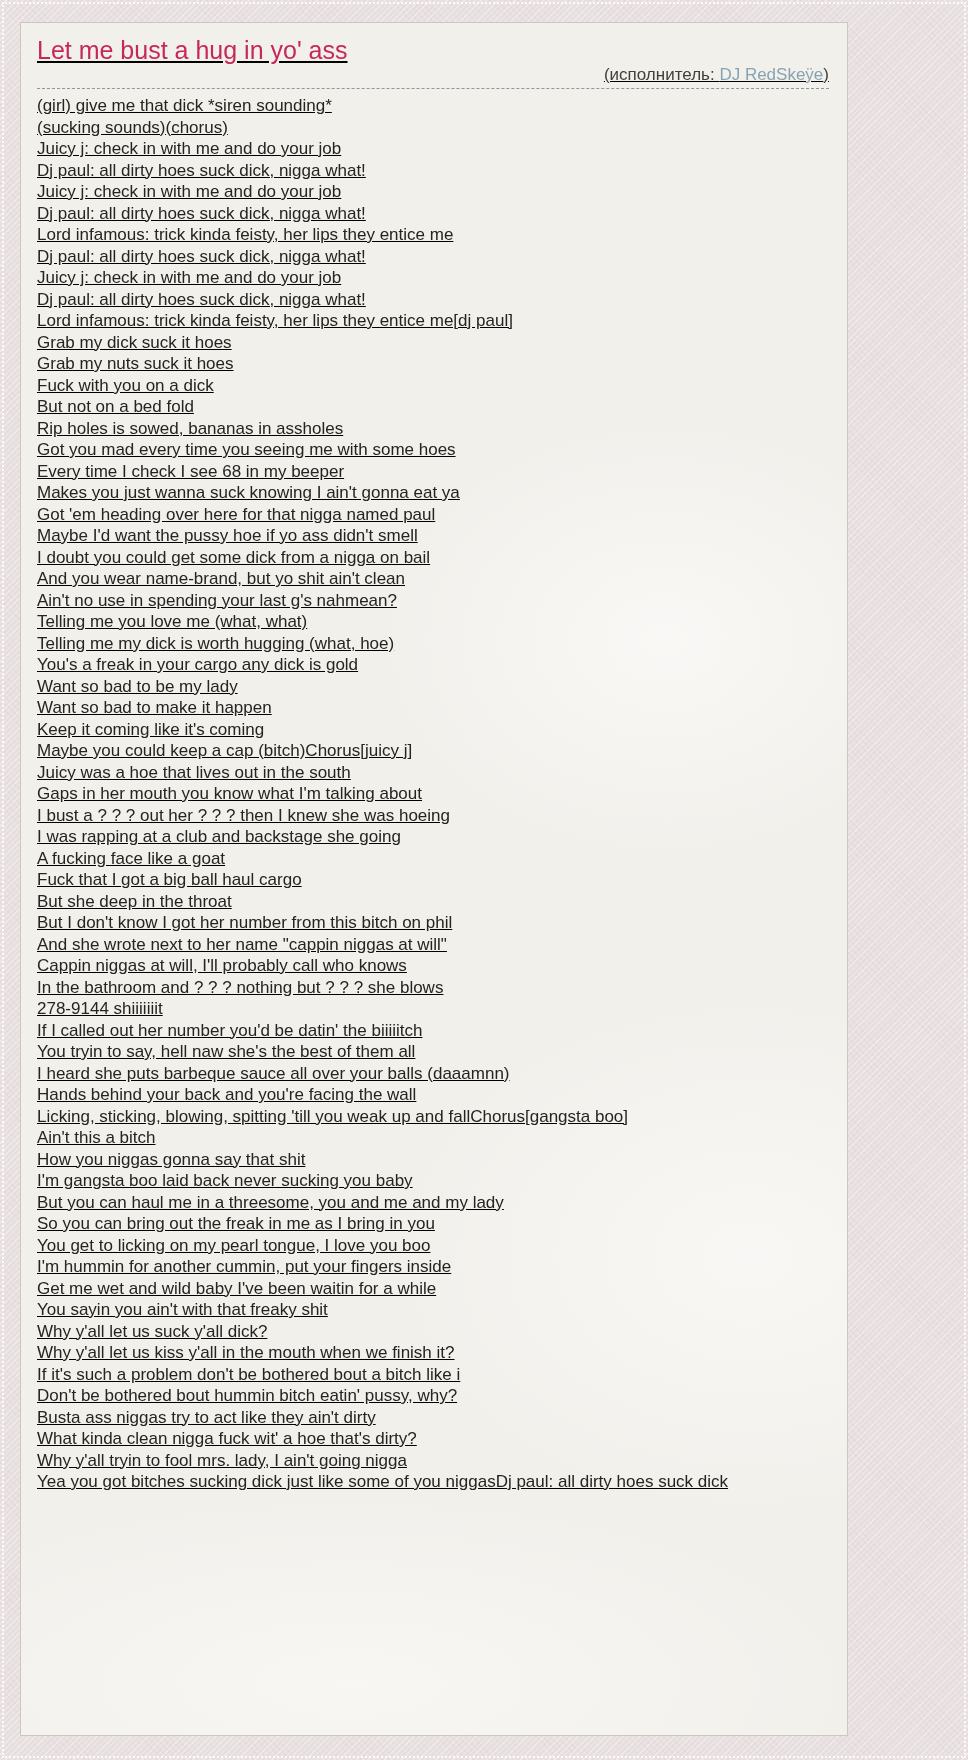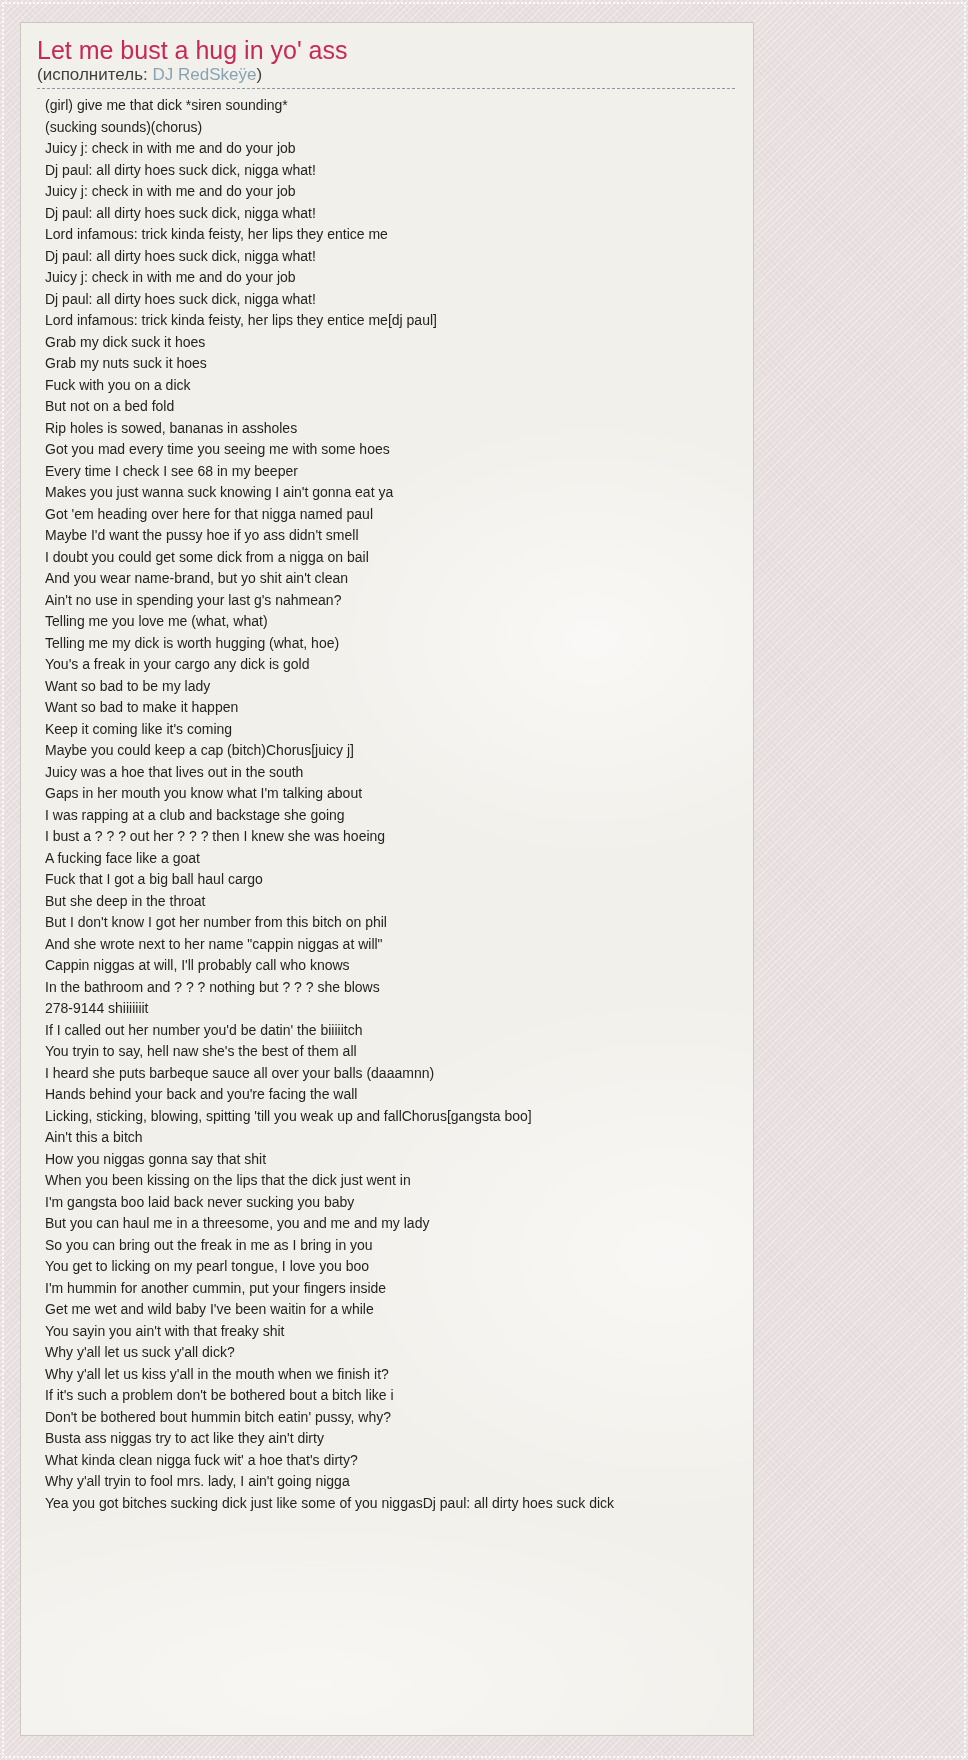--- a/index.html
+++ b/index.html
@@ -24,58 +24,59 @@
   .page-frame {
     position: absolute;
     left: 2px; top: 2px; right: 2px; bottom: 2px;
     border: 2px dotted rgba(255,255,255,0.9);
     pointer-events: none;
   }
   .content-card {
     position: absolute;
     left: 20px;
     top: 22px;
-    width: 734px;
+    width: 828px;
     height: 1714px;
     box-sizing: border-box;
     border: 1px solid #ccc8c0;
     background:
       radial-gradient(ellipse 420px 320px at 78% 36%, rgba(255,255,255,0.55), rgba(255,255,255,0) 70%),
       radial-gradient(ellipse 520px 380px at 88% 72%, rgba(255,255,255,0.5), rgba(255,255,255,0) 70%),
       radial-gradient(ellipse 700px 260px at 40% 97%, rgba(255,255,255,0.45), rgba(255,255,255,0) 75%),
       #f2f0eb;
+    text-decoration: underline;
   }
   .card-inner {
     padding: 12px 18px 0 16px;
   }
   .page-title {
     color: #c5295a;
     font-size: 25px;
     line-height: 30px;
     font-weight: 400;
     letter-spacing: 0px;
   }
   .artist-line {
     color: #3f3f3d;
     font-size: 17px;
     line-height: 20px;
     padding-bottom: 3px;
     border-bottom: 1px dashed #8898a8;
+    text-align: right;
   }
   .artist-link {
     color: #87a3b3;
     text-decoration: none;
     cursor: pointer;
   }
   .lyrics-block {
     margin-top: 6px;
     color: #242422;
-    font-size: 14px;
+    font-size: 17px;
     line-height: 21.5px;
-    margin-left: 8px;
   }
   .lyric-line {
     white-space: pre;
   }
 </style>
 </head>
 <body>
 
 <div class="page-frame"></div>
 
@@ -115,38 +116,37 @@
         <div class="lyric-line">Ain't no use in spending your last g's nahmean?</div>
         <div class="lyric-line">Telling me you love me (what, what)</div>
         <div class="lyric-line">Telling me my dick is worth hugging (what, hoe)</div>
         <div class="lyric-line">You's a freak in your cargo any dick is gold</div>
         <div class="lyric-line">Want so bad to be my lady</div>
         <div class="lyric-line">Want so bad to make it happen</div>
         <div class="lyric-line">Keep it coming like it's coming</div>
         <div class="lyric-line">Maybe you could keep a cap (bitch)Chorus[juicy j]</div>
         <div class="lyric-line">Juicy was a hoe that lives out in the south</div>
         <div class="lyric-line">Gaps in her mouth you know what I'm talking about</div>
+        <div class="lyric-line">I bust a ? ? ? out her ? ? ? then I knew she was hoeing</div>
         <div class="lyric-line">I was rapping at a club and backstage she going</div>
-        <div class="lyric-line">I bust a ? ? ? out her ? ? ? then I knew she was hoeing</div>
         <div class="lyric-line">A fucking face like a goat</div>
         <div class="lyric-line">Fuck that I got a big ball haul cargo</div>
         <div class="lyric-line">But she deep in the throat</div>
         <div class="lyric-line">But I don't know I got her number from this bitch on phil</div>
         <div class="lyric-line">And she wrote next to her name "cappin niggas at will"</div>
         <div class="lyric-line">Cappin niggas at will, I'll probably call who knows</div>
         <div class="lyric-line">In the bathroom and ? ? ? nothing but ? ? ? she blows</div>
         <div class="lyric-line">278-9144 shiiiiiiit</div>
         <div class="lyric-line">If I called out her number you'd be datin' the biiiiitch</div>
         <div class="lyric-line">You tryin to say, hell naw she's the best of them all</div>
         <div class="lyric-line">I heard she puts barbeque sauce all over your balls (daaamnn)</div>
         <div class="lyric-line">Hands behind your back and you're facing the wall</div>
         <div class="lyric-line">Licking, sticking, blowing, spitting 'till you weak up and fallChorus[gangsta boo]</div>
         <div class="lyric-line">Ain't this a bitch</div>
         <div class="lyric-line">How you niggas gonna say that shit</div>
-        <div class="lyric-line">When you been kissing on the lips that the dick just went in</div>
         <div class="lyric-line">I'm gangsta boo laid back never sucking you baby</div>
         <div class="lyric-line">But you can haul me in a threesome, you and me and my lady</div>
         <div class="lyric-line">So you can bring out the freak in me as I bring in you</div>
         <div class="lyric-line">You get to licking on my pearl tongue, I love you boo</div>
         <div class="lyric-line">I'm hummin for another cummin, put your fingers inside</div>
         <div class="lyric-line">Get me wet and wild baby I've been waitin for a while</div>
         <div class="lyric-line">You sayin you ain't with that freaky shit</div>
         <div class="lyric-line">Why y'all let us suck y'all dick?</div>
         <div class="lyric-line">Why y'all let us kiss y'all in the mouth when we finish it?</div>
         <div class="lyric-line">If it's such a problem don't be bothered bout a bitch like i</div>

